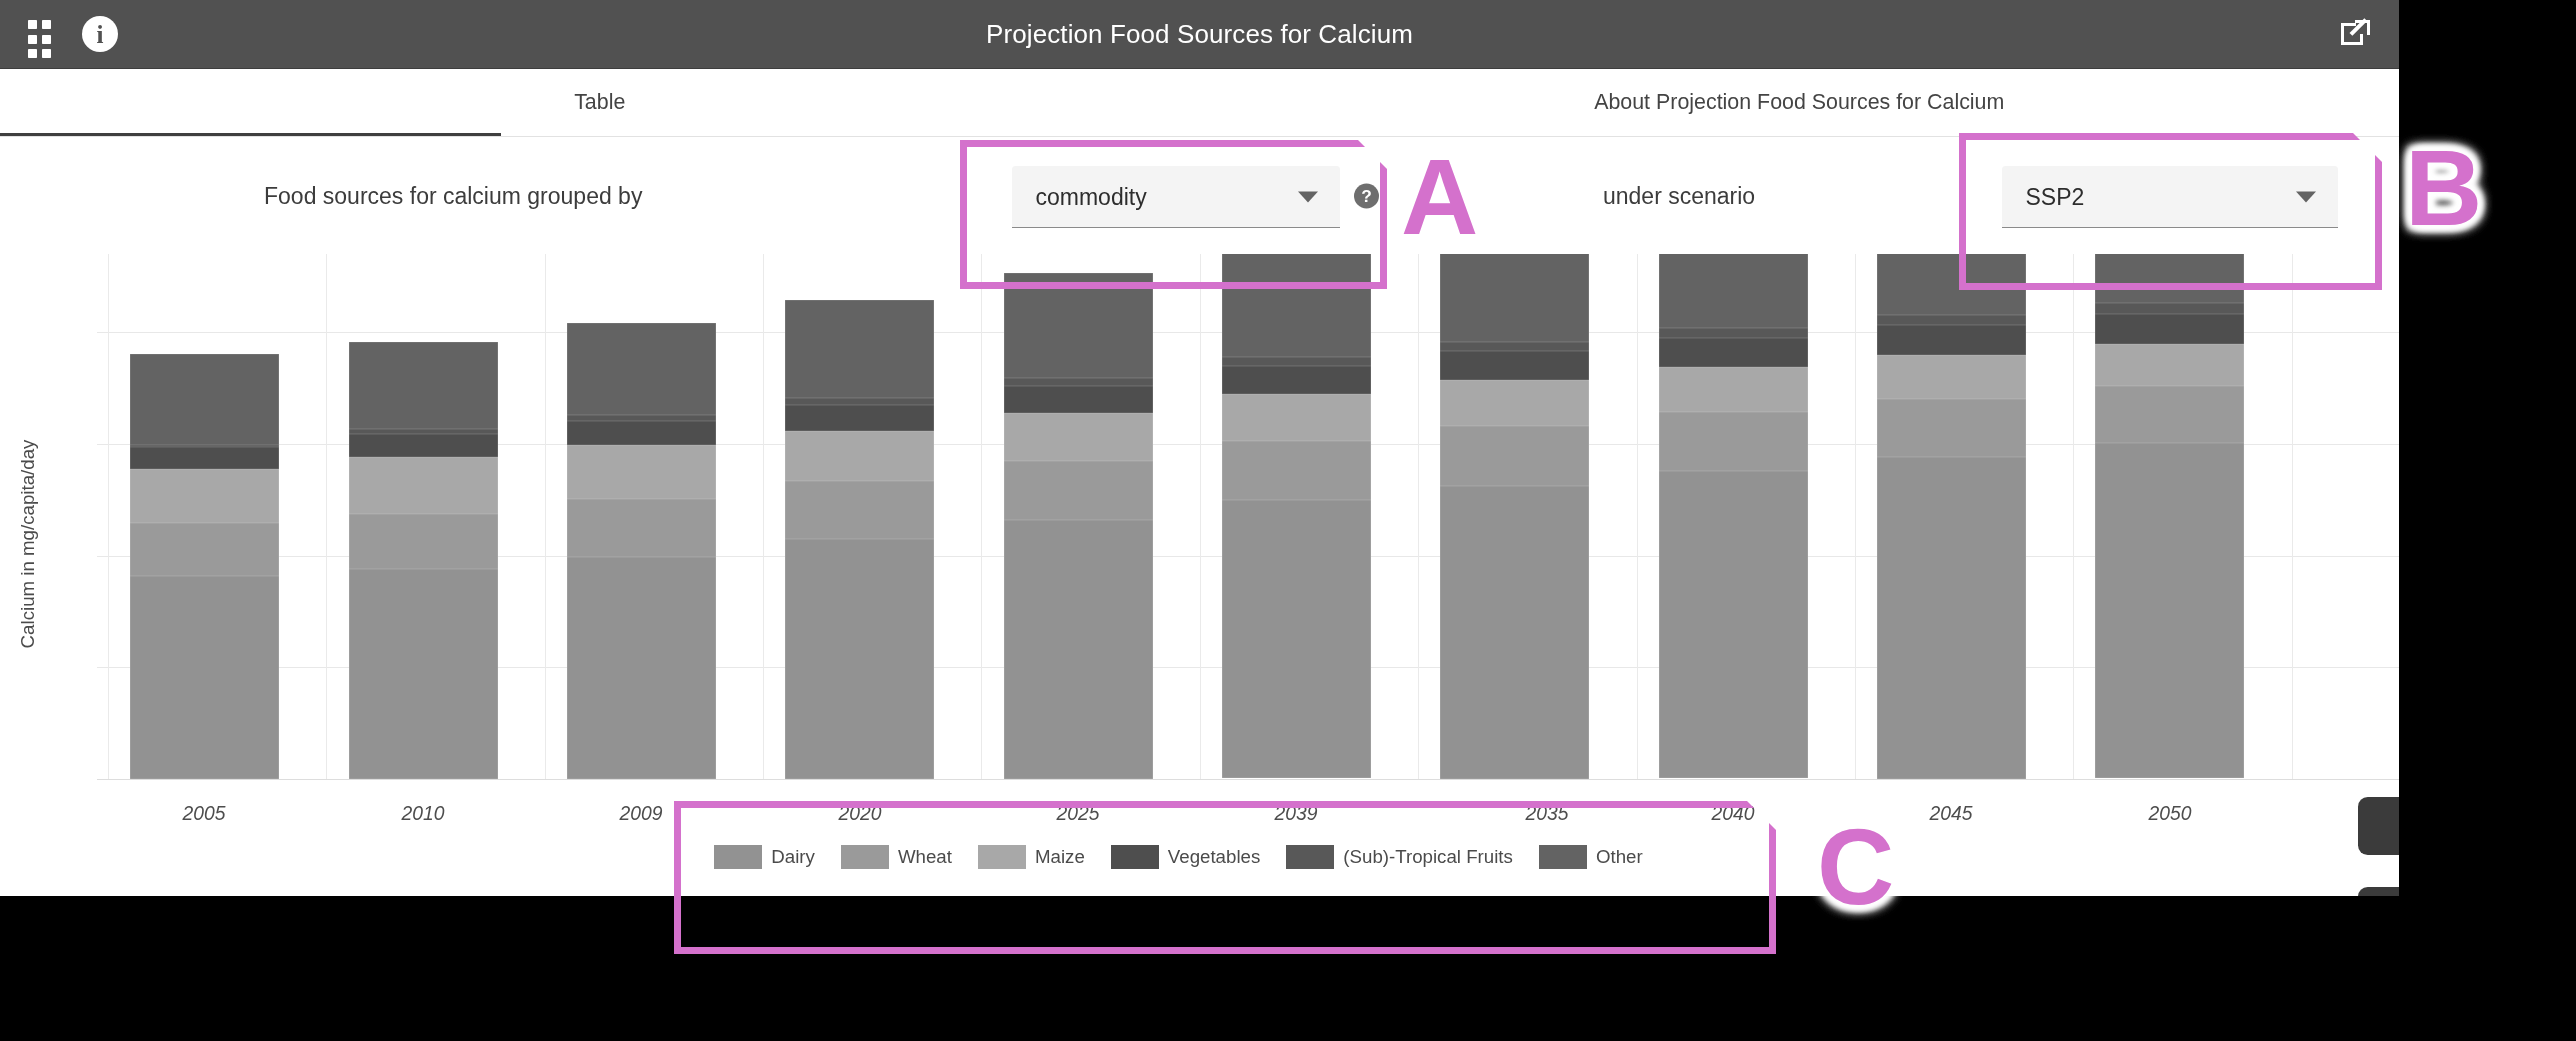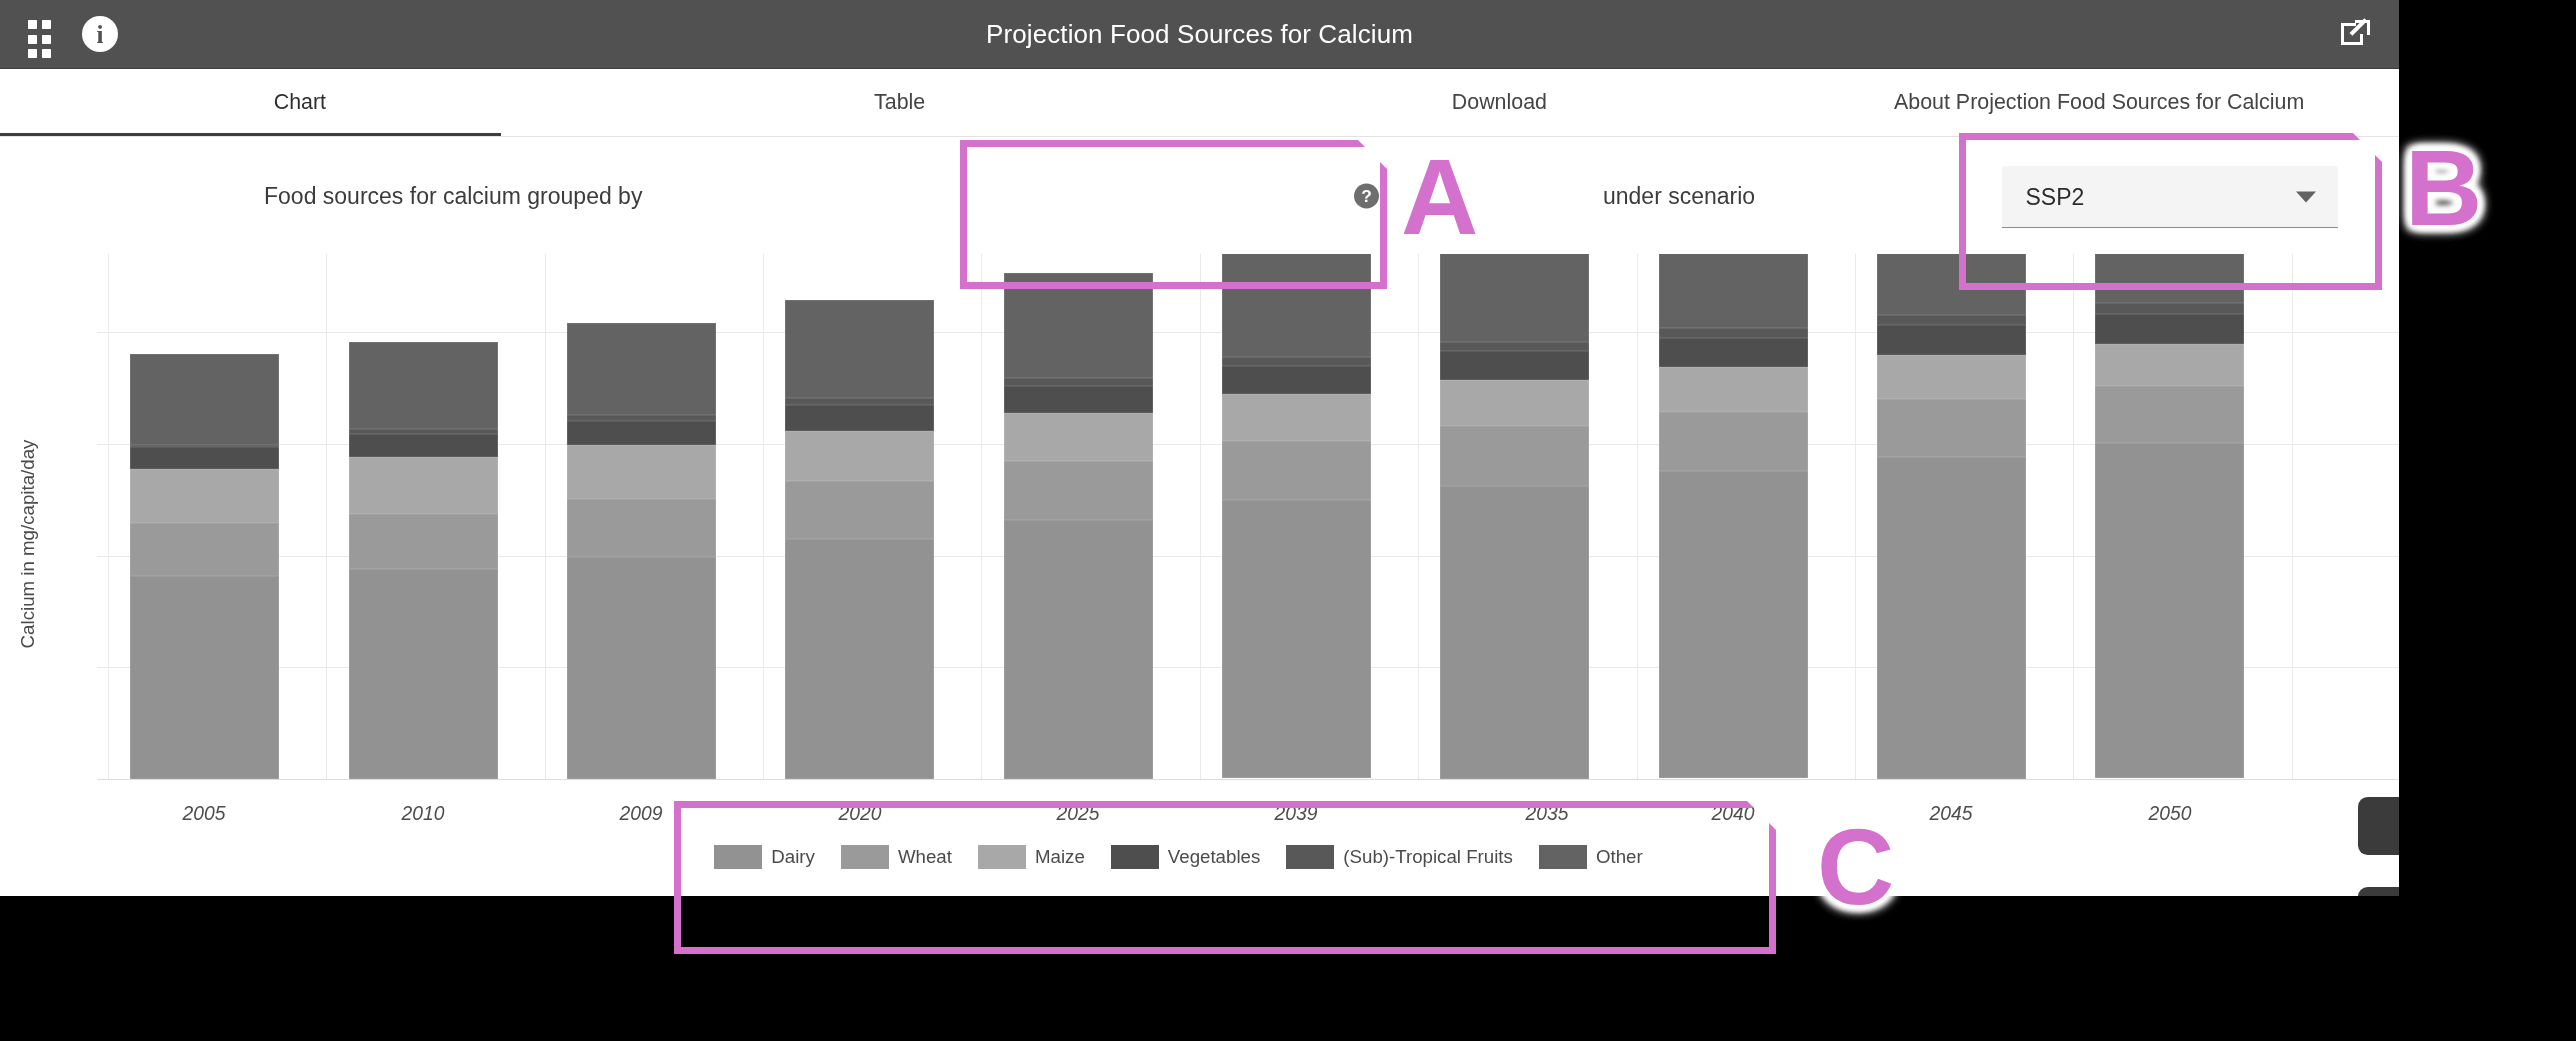--- a/index.html
+++ b/index.html
@@ -123,31 +123,33 @@
         <div class="ext-icon">
           <span class="bx"></span>
             <span class="bx-cut"></span>
             <span class="arw"></span>
         </div>
       </div>
     </div>
 
     <div class="tabs">
       <div class="tabrow">
-        <div class="tab active">Chart</div>
         <div class="tab">Table</div>
-        <div class="tab">Download</div>
         <div class="tab">About Projection Food Sources for Calcium</div>
       </div>
       <div class="tab-underline"></div>
     </div>
 
     <div class="controls">
       <div class="ctl-label lbl-group">Food sources for calcium grouped by</div>
 
+      <div class="select sel-commodity">
+        <span class="sv">commodity</span>
+        <span class="caret"></span>
+      </div>
       <div class="help-icon">?</div>
 
       <div class="ctl-label lbl-scen">under scenario</div>
 
       <div class="select sel-scenario">
         <span class="sv">SSP2</span>
         <span class="caret"></span>
       </div>
     </div>
 

